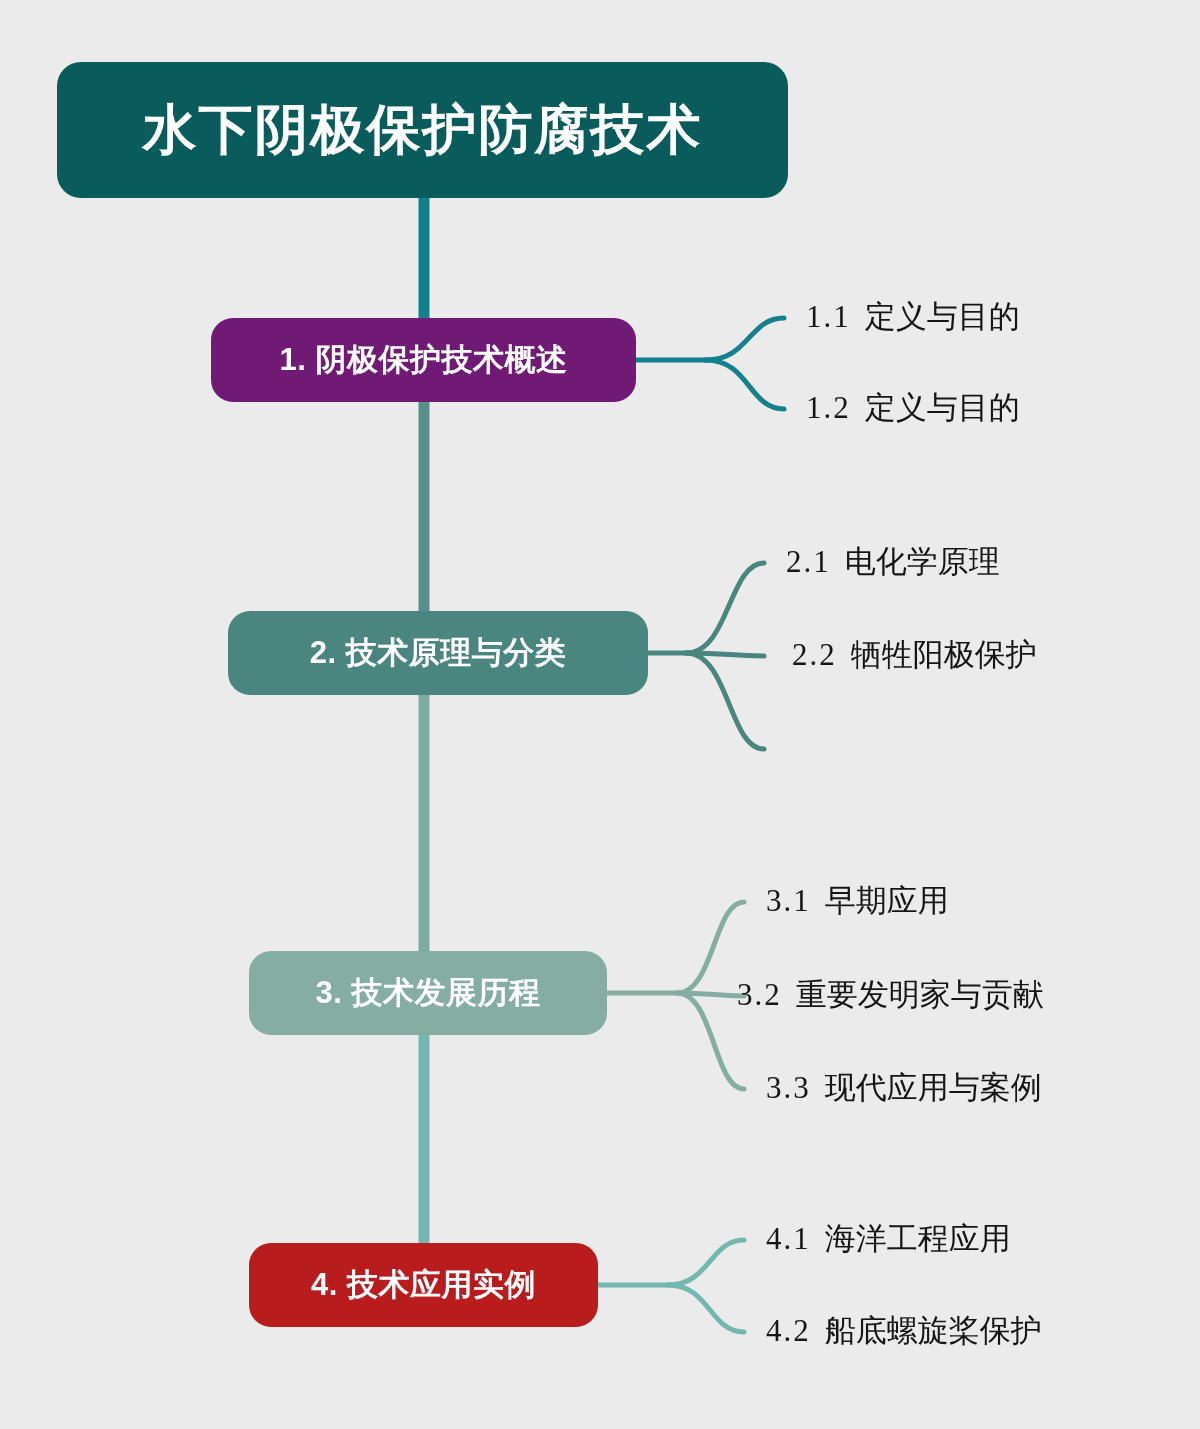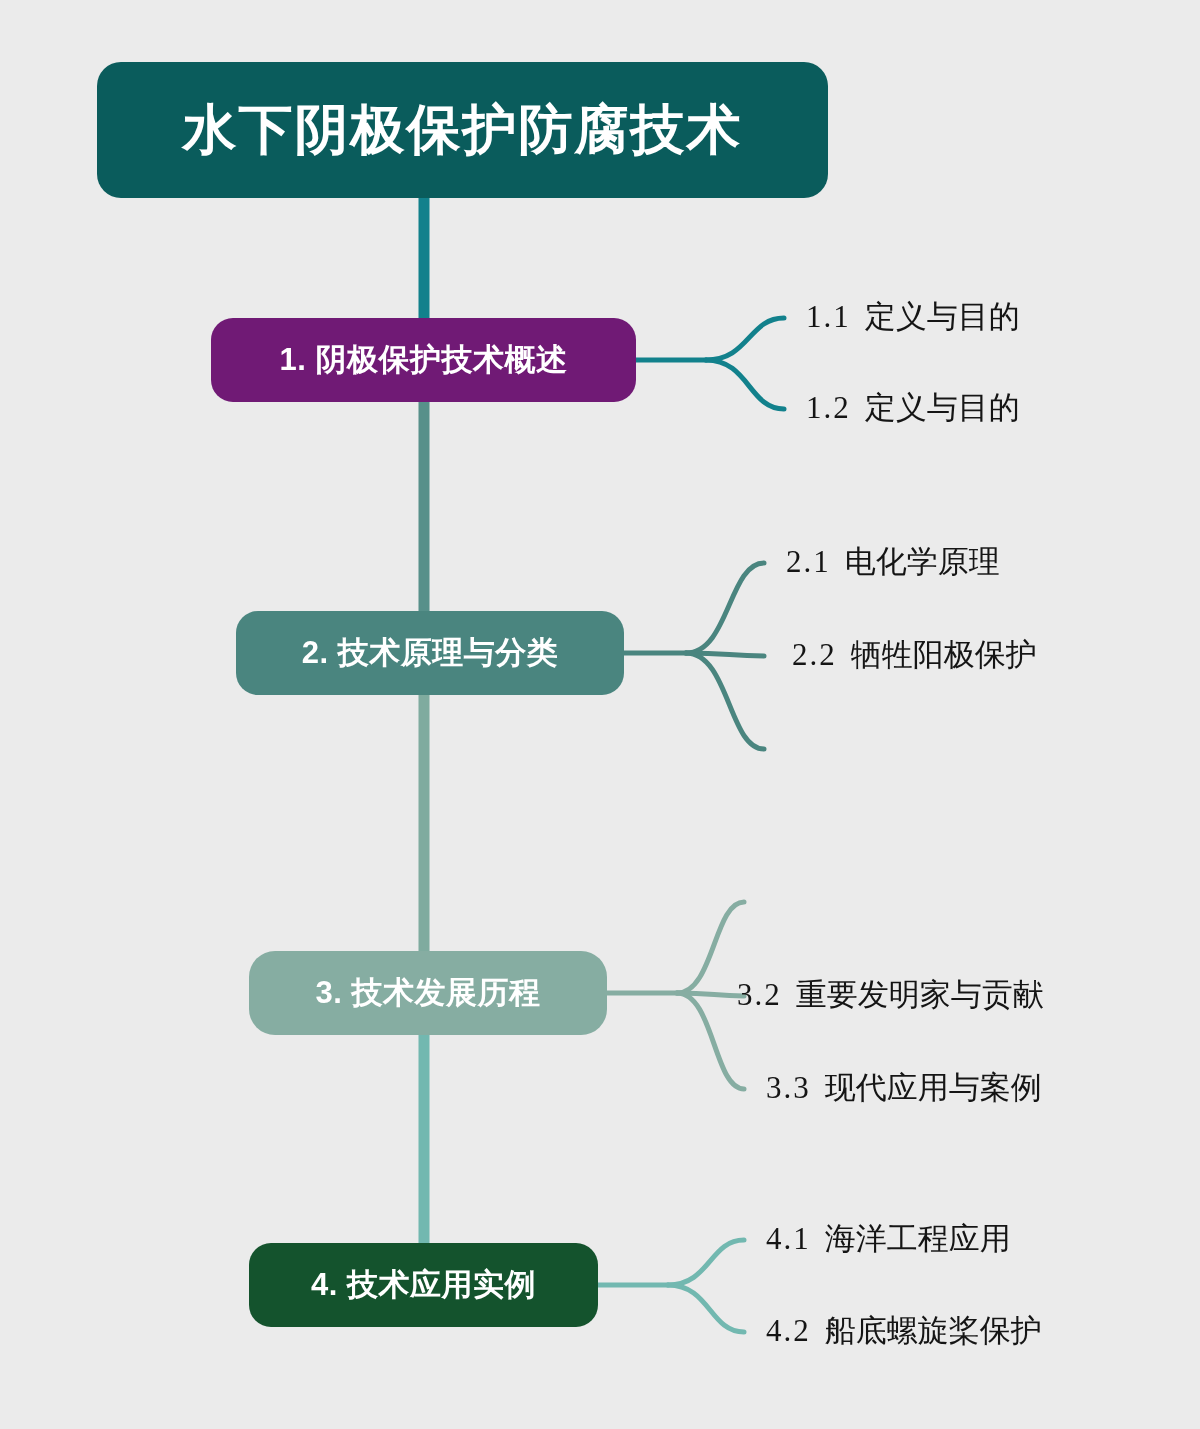--- a/index.html
+++ b/index.html
@@ -41,21 +41,20 @@
   }
   .node-root {
     left: 57px;
     top: 62px;
     width: 731px;
     height: 136px;
     border-radius: 24px;
     background: #0a5c5c;
     font-size: 54px;
     letter-spacing: 2px;
-    margin-left: 40px;
   }
   .node-branch {
     border-radius: 22px;
     font-size: 31px;
   }
   .leaf {
     position: absolute;
     color: #151515;
     font-family: "Liberation Serif", serif;
     font-size: 31px;
@@ -97,44 +96,47 @@
       <path d="M 668 1285 C 709.8 1285, 709.8 1332, 744 1332" stroke="#72b8b0" stroke-width="5" fill="none" stroke-linecap="round"></path>
     </svg>
 
   <div class="node node-root">
     <span>水下阴极保护防腐技术</span>
   </div>
 
   <div class="node node-branch" id="b0" style="left: 211px; top: 318px; width: 425px; height: 84px; background: #701a75;">
     <span>1. 阴极保护技术概述</span>
   </div>
-  <div class="node node-branch" id="b1" style="left: 228px; top: 611px; width: 388px; height: 84px; background: rgb(74, 133, 127); margin-left: 8px;">
+  <div class="node node-branch" id="b1" style="left: 228px; top: 611px; width: 420px; height: 84px; background: rgb(74, 133, 127);">
     <span>2. 技术原理与分类</span>
   </div>
-  <div class="node node-branch" id="b2" style="left: 249px; top: 951px; width: 358px; height: 84px; background: rgb(134, 173, 162); border-radius: 26px;">
+  <div class="node node-branch" id="b2" style="left: 249px; top: 951px; width: 358px; height: 84px; background: rgb(134, 173, 162);">
     <span>3. 技术发展历程</span>
   </div>
-  <div class="node node-branch" id="b3" style="left: 249px; top: 1243px; width: 349px; height: 84px; background: #14532d;">
+  <div class="node node-branch" id="b3" style="left: 249px; top: 1243px; width: 349px; height: 84px; background: #b91c1c;">
     <span>4. 技术应用实例</span>
   </div>
 
   <div class="leaf" id="l0-0" style="left: 806px; top: 296px;">
     <span class="leaf-num">1.1</span><span class="leaf-gap"></span><span>定义与目的</span>
   </div>
   <div class="leaf" id="l0-1" style="left: 806px; top: 387px;">
     <span class="leaf-num">1.2</span><span class="leaf-gap"></span><span>定义与目的</span>
   </div>
 
   <div class="leaf" id="l1-0" style="left: 786px; top: 541px;">
     <span class="leaf-num">2.1</span><span class="leaf-gap"></span><span>电化学原理</span>
   </div>
   <div class="leaf" id="l1-1" style="left: 792px; top: 634px; text-align: center;">
     <span class="leaf-num">2.2</span><span class="leaf-gap"></span><span>牺牲阳极保护</span>
   </div>
 
+  <div class="leaf" id="l2-0" style="left: 766px; top: 880px;">
+    <span class="leaf-num">3.1</span><span class="leaf-gap"></span><span>早期应用</span>
+  </div>
   <div class="leaf" id="l2-1" style="left: 737px; top: 974px;">
     <span class="leaf-num">3.2</span><span class="leaf-gap"></span><span>重要发明家与贡献</span>
   </div>
   <div class="leaf" id="l2-2" style="left: 766px; top: 1067px;">
     <span class="leaf-num">3.3</span><span class="leaf-gap"></span><span>现代应用与案例</span>
   </div>
 
   <div class="leaf" id="l3-0" style="left: 766px; top: 1218px;">
     <span class="leaf-num">4.1</span><span class="leaf-gap"></span><span>海洋工程应用</span>
   </div>

